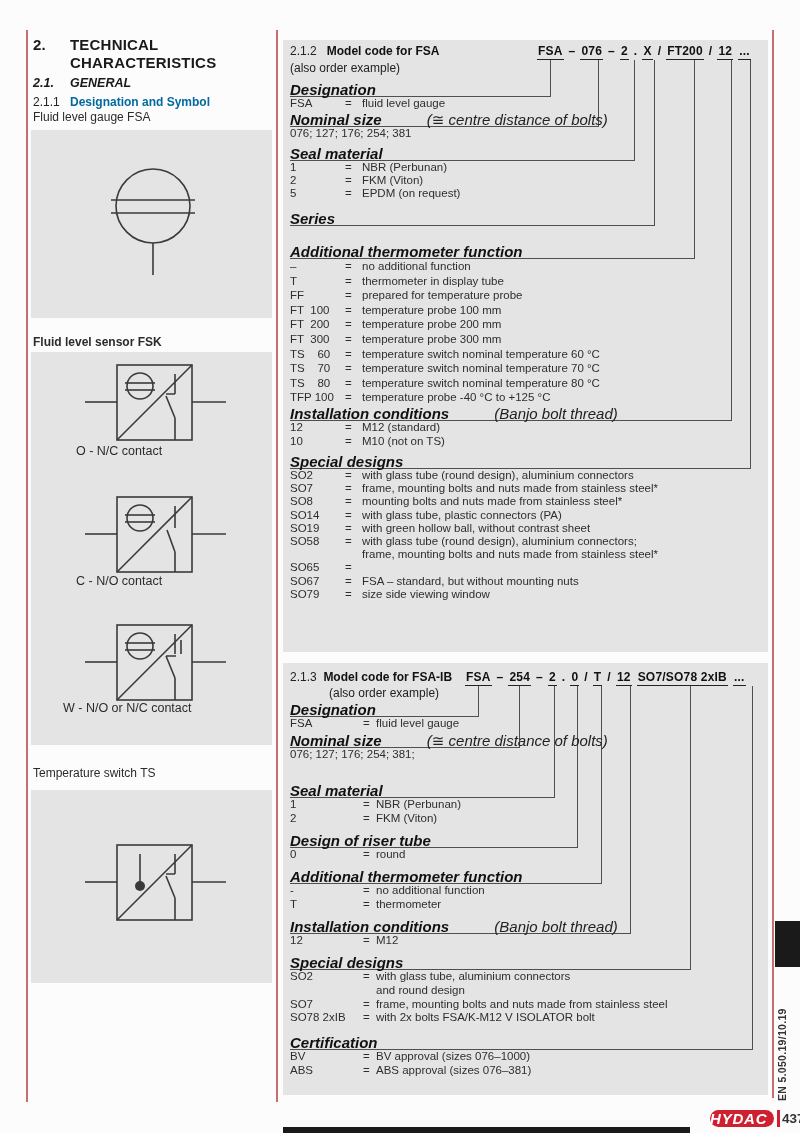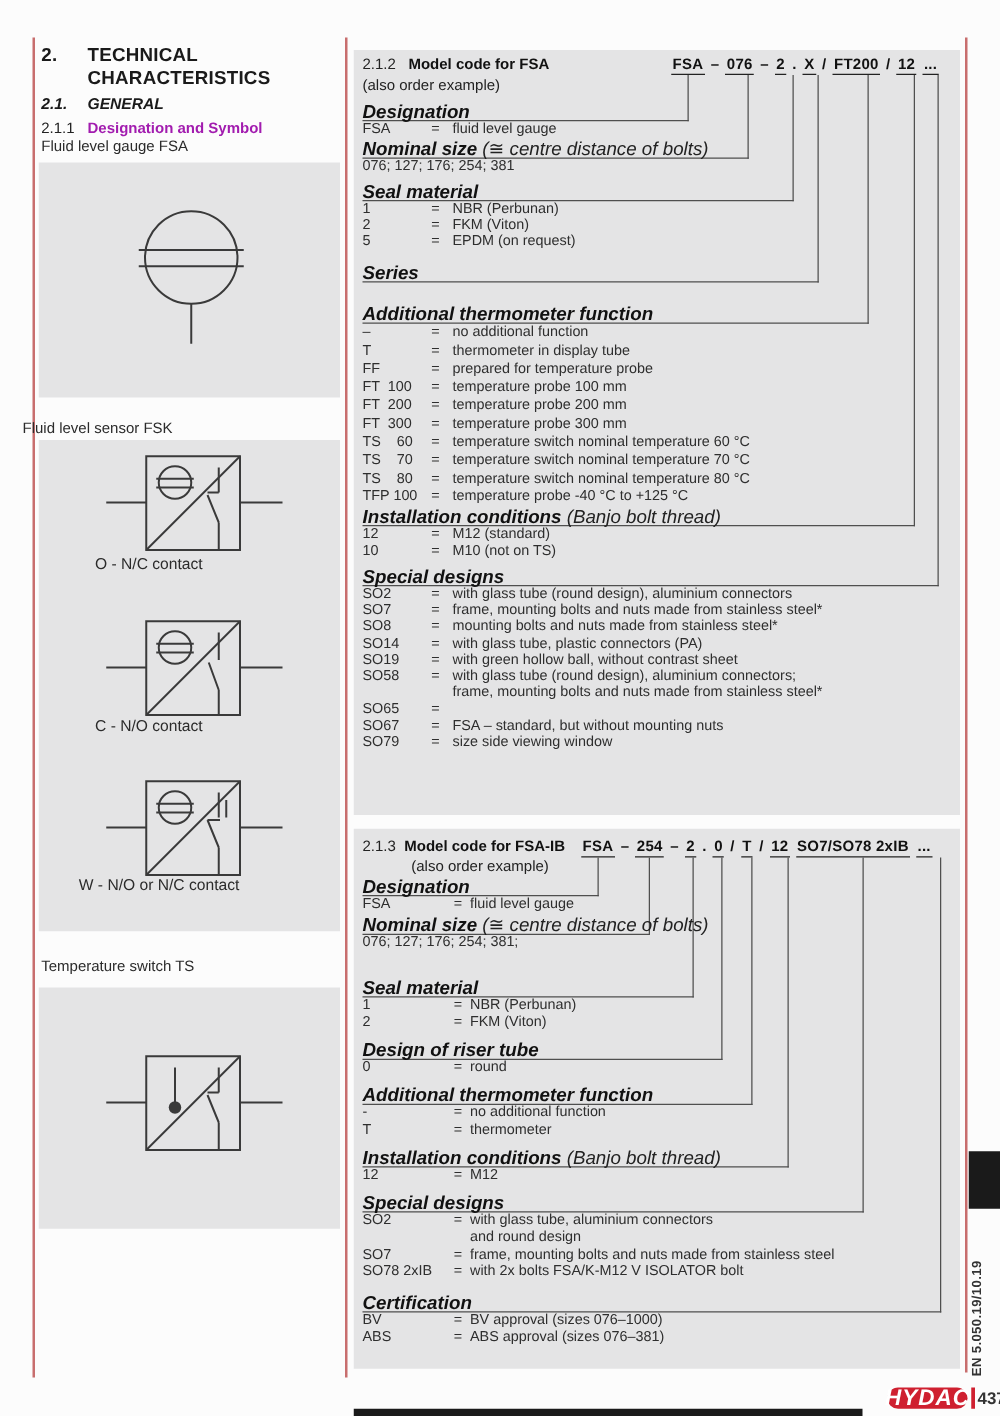--- a/index.html
+++ b/index.html
@@ -8,50 +8,50 @@
   .abs{position:absolute;}
   .panel{position:absolute;background:#e4e4e5;}
   .redline{position:absolute;width:2px;background:rgba(186,74,74,.8);}
   
   .h1row{position:absolute;display:flex;font-weight:bold;color:#1a1a1a;font-size:15px;line-height:18px;letter-spacing:.2px;}
   .h1row .num{width:37px;flex:none;}
   .h2row{position:absolute;display:flex;font-weight:bold;color:#1a1a1a;font-size:12.5px;line-height:15px;}
   .h2row .num{width:37px;flex:none;}
   .h3row{position:absolute;display:flex;font-size:12px;line-height:14px;color:#222;}
   .h3row .num{width:37px;flex:none;}
-  .h3row b{font-weight:bold;color:#a21caf;}
+  .h3row b{font-weight:bold;color:#0369a1;}
   .lbl{position:absolute;font-size:12px;color:#2b2b2b;}
   .symlbl{position:absolute;font-size:12.5px;color:#2b2b2b;}
   svg{position:absolute;overflow:visible;}
   .stroke{stroke:#3a3a3a;stroke-width:1.6;fill:none;}
   
   .sec{position:absolute;left:290px;width:472px;}
   .sec .hd{font-size:15px;font-weight:bold;color:#111;line-height:13px;white-space:nowrap;font-style:italic;}
-  .sec .hd .sfx{font-weight:normal;color:#222;}
+  .sec .hd .sfx{font-weight:normal;color:#222;margin-left:41px;}
   .rows{margin-top:1px;font-size:11.5px;color:#2e2e2e;line-height:13.2px;}
   .row{display:flex;}
   .row .code{white-space:pre;width:55px;flex:none;}
   .row .eq{width:17px;flex:none;}
   .row .txt{white-space:pre;}
   .row.cont{padding-left:72px;}
   .w2 .row .code{width:73px;}
   .w2 .row .eq{width:13px;}
   .w2 .row.cont{padding-left:86px;}
   .w2 .rows{line-height:13.8px;}
   .lshape{position:absolute;border-right:1px solid #4f4f4f;border-bottom:1px solid #4f4f4f;pointer-events:none;}
   .mc-head{position:absolute;font-size:12px;line-height:14px;color:#222;white-space:nowrap;}
   .mc-head b{font-weight:bold;color:#111;}
   .codeline{position:absolute;display:flex;gap:5px;font-weight:bold;font-size:12px;color:#111;align-items:flex-end;letter-spacing:.2px;white-space:pre;}
   .tok{line-height:13px;padding-bottom:2px;}
   .tok.u{border-bottom:1.4px solid #222;padding:0 1px 1px 1px;}
   .note{position:absolute;font-size:11.5px;color:#2e2e2e;text-align:right;}
   .wm{position:absolute;font-size:21px;font-weight:bold;color:#191919;letter-spacing:.5px;white-space:nowrap;}
   
-  .hydac{position:absolute;background:#cf2030;border-radius:9px;display:flex;align-items:center;justify-content:center;
-         color:#fff;font-weight:bold;font-style:italic;font-size:18px;letter-spacing:.8px;}
+  .hydac{position:absolute;background:#cf2030;border-radius:9px;display:flex;align-items:center;
+         color:#fff;font-weight:bold;font-style:italic;font-size:15px;letter-spacing:.8px;}
   .pageno{position:absolute;font-size:13.5px;font-weight:bold;color:#333;}
   .docno{position:absolute;writing-mode:vertical-rl;transform:rotate(180deg);font-size:10.5px;font-weight:bold;color:#333;letter-spacing:.3px;}
   .blacktab{position:absolute;background:#1a1a1a;}
 </style>
 </head>
 <body>
 
 <div id="page">
 
   <div class="redline" style="left:26px;top:30px;height:1072px;"></div>
@@ -73,21 +73,21 @@
   <div class="lbl" style="left:33px;top:110px;">Fluid level gauge FSA</div>
 
   <div class="panel" style="left:31px;top:130px;width:241px;height:188px;"></div>
   <svg style="left:95px;top:150px;" width="120" height="135" viewBox="0 0 120 135">
     <circle class="stroke" cx="58" cy="56" r="37"></circle>
     <line class="stroke" x1="16" y1="50" x2="100" y2="50"></line>
     <line class="stroke" x1="16" y1="63" x2="100" y2="63"></line>
     <line class="stroke" x1="58" y1="93" x2="58" y2="125"></line>
   </svg>
 
-  <div class="lbl" style="left:18px;top:335px;">Fluid level sensor FSK</div>
+  <div class="lbl" style="left:33px;top:335px;font-weight:bold;">Fluid level sensor FSK</div>
 
   <div class="panel" style="left:31px;top:352px;width:241px;height:393px;"></div>
 
   <svg style="left:80px;top:360px;" width="150" height="85" viewBox="0 0 150 85">
     <line class="stroke" x1="5" y1="42" x2="37" y2="42"></line>
       <line class="stroke" x1="112" y1="42" x2="146" y2="42"></line>
     <rect class="stroke" x="37" y="5" width="75" height="75"></rect>
     <line class="stroke" x1="37" y1="80" x2="112" y2="5"></line>
     <circle class="stroke" cx="60" cy="26" r="13"></circle>
     <line class="stroke" x1="45" y1="23" x2="75" y2="23"></line>

